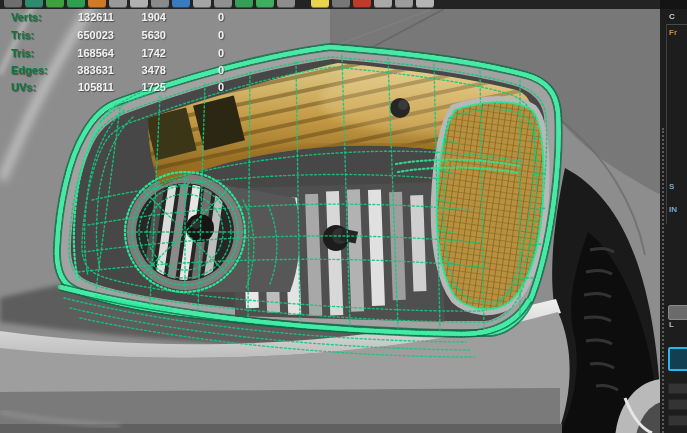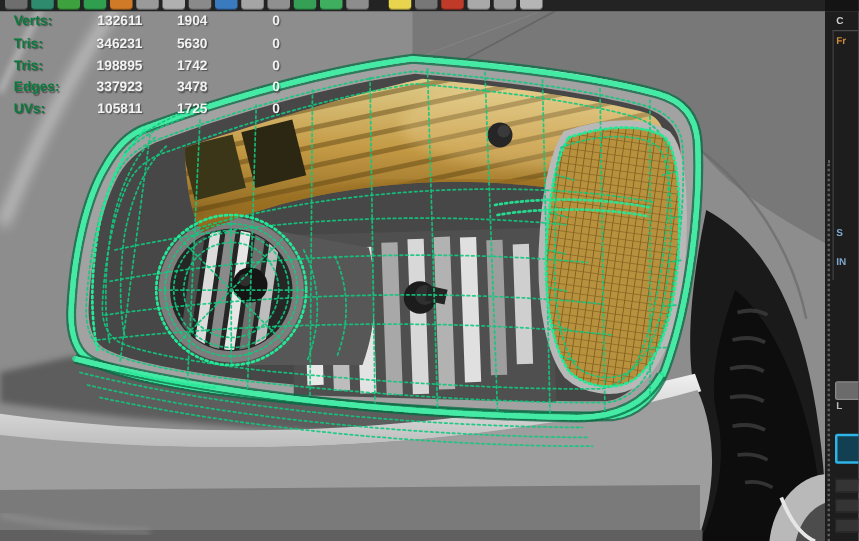--- a/index.html
+++ b/index.html
@@ -313,33 +313,33 @@
 
   <div id="hud">
     <div class="hud-row" style="top:2px">
       <span class="hud-label">Verts:</span>
       <span class="hud-v1">132611</span>
       <span class="hud-v2">1904</span>
       <span class="hud-v3">0</span>
     </div>
     <div class="hud-row" style="top:20px">
       <span class="hud-label">Tris:</span>
-      <span class="hud-v1">346231</span>
+      <span class="hud-v1">650023</span>
       <span class="hud-v2">5630</span>
       <span class="hud-v3">0</span>
     </div>
     <div class="hud-row" style="top:38px">
       <span class="hud-label">Tris:</span>
-      <span class="hud-v1">198895</span>
+      <span class="hud-v1">168564</span>
       <span class="hud-v2">1742</span>
       <span class="hud-v3">0</span>
     </div>
     <div class="hud-row" style="top:55px">
       <span class="hud-label">Edges:</span>
-      <span class="hud-v1">337923</span>
+      <span class="hud-v1">383631</span>
       <span class="hud-v2">3478</span>
       <span class="hud-v3">0</span>
     </div>
     <div class="hud-row" style="top:72px">
       <span class="hud-label">UVs:</span>
       <span class="hud-v1">105811</span>
       <span class="hud-v2">1725</span>
       <span class="hud-v3">0</span>
     </div>
   </div>

